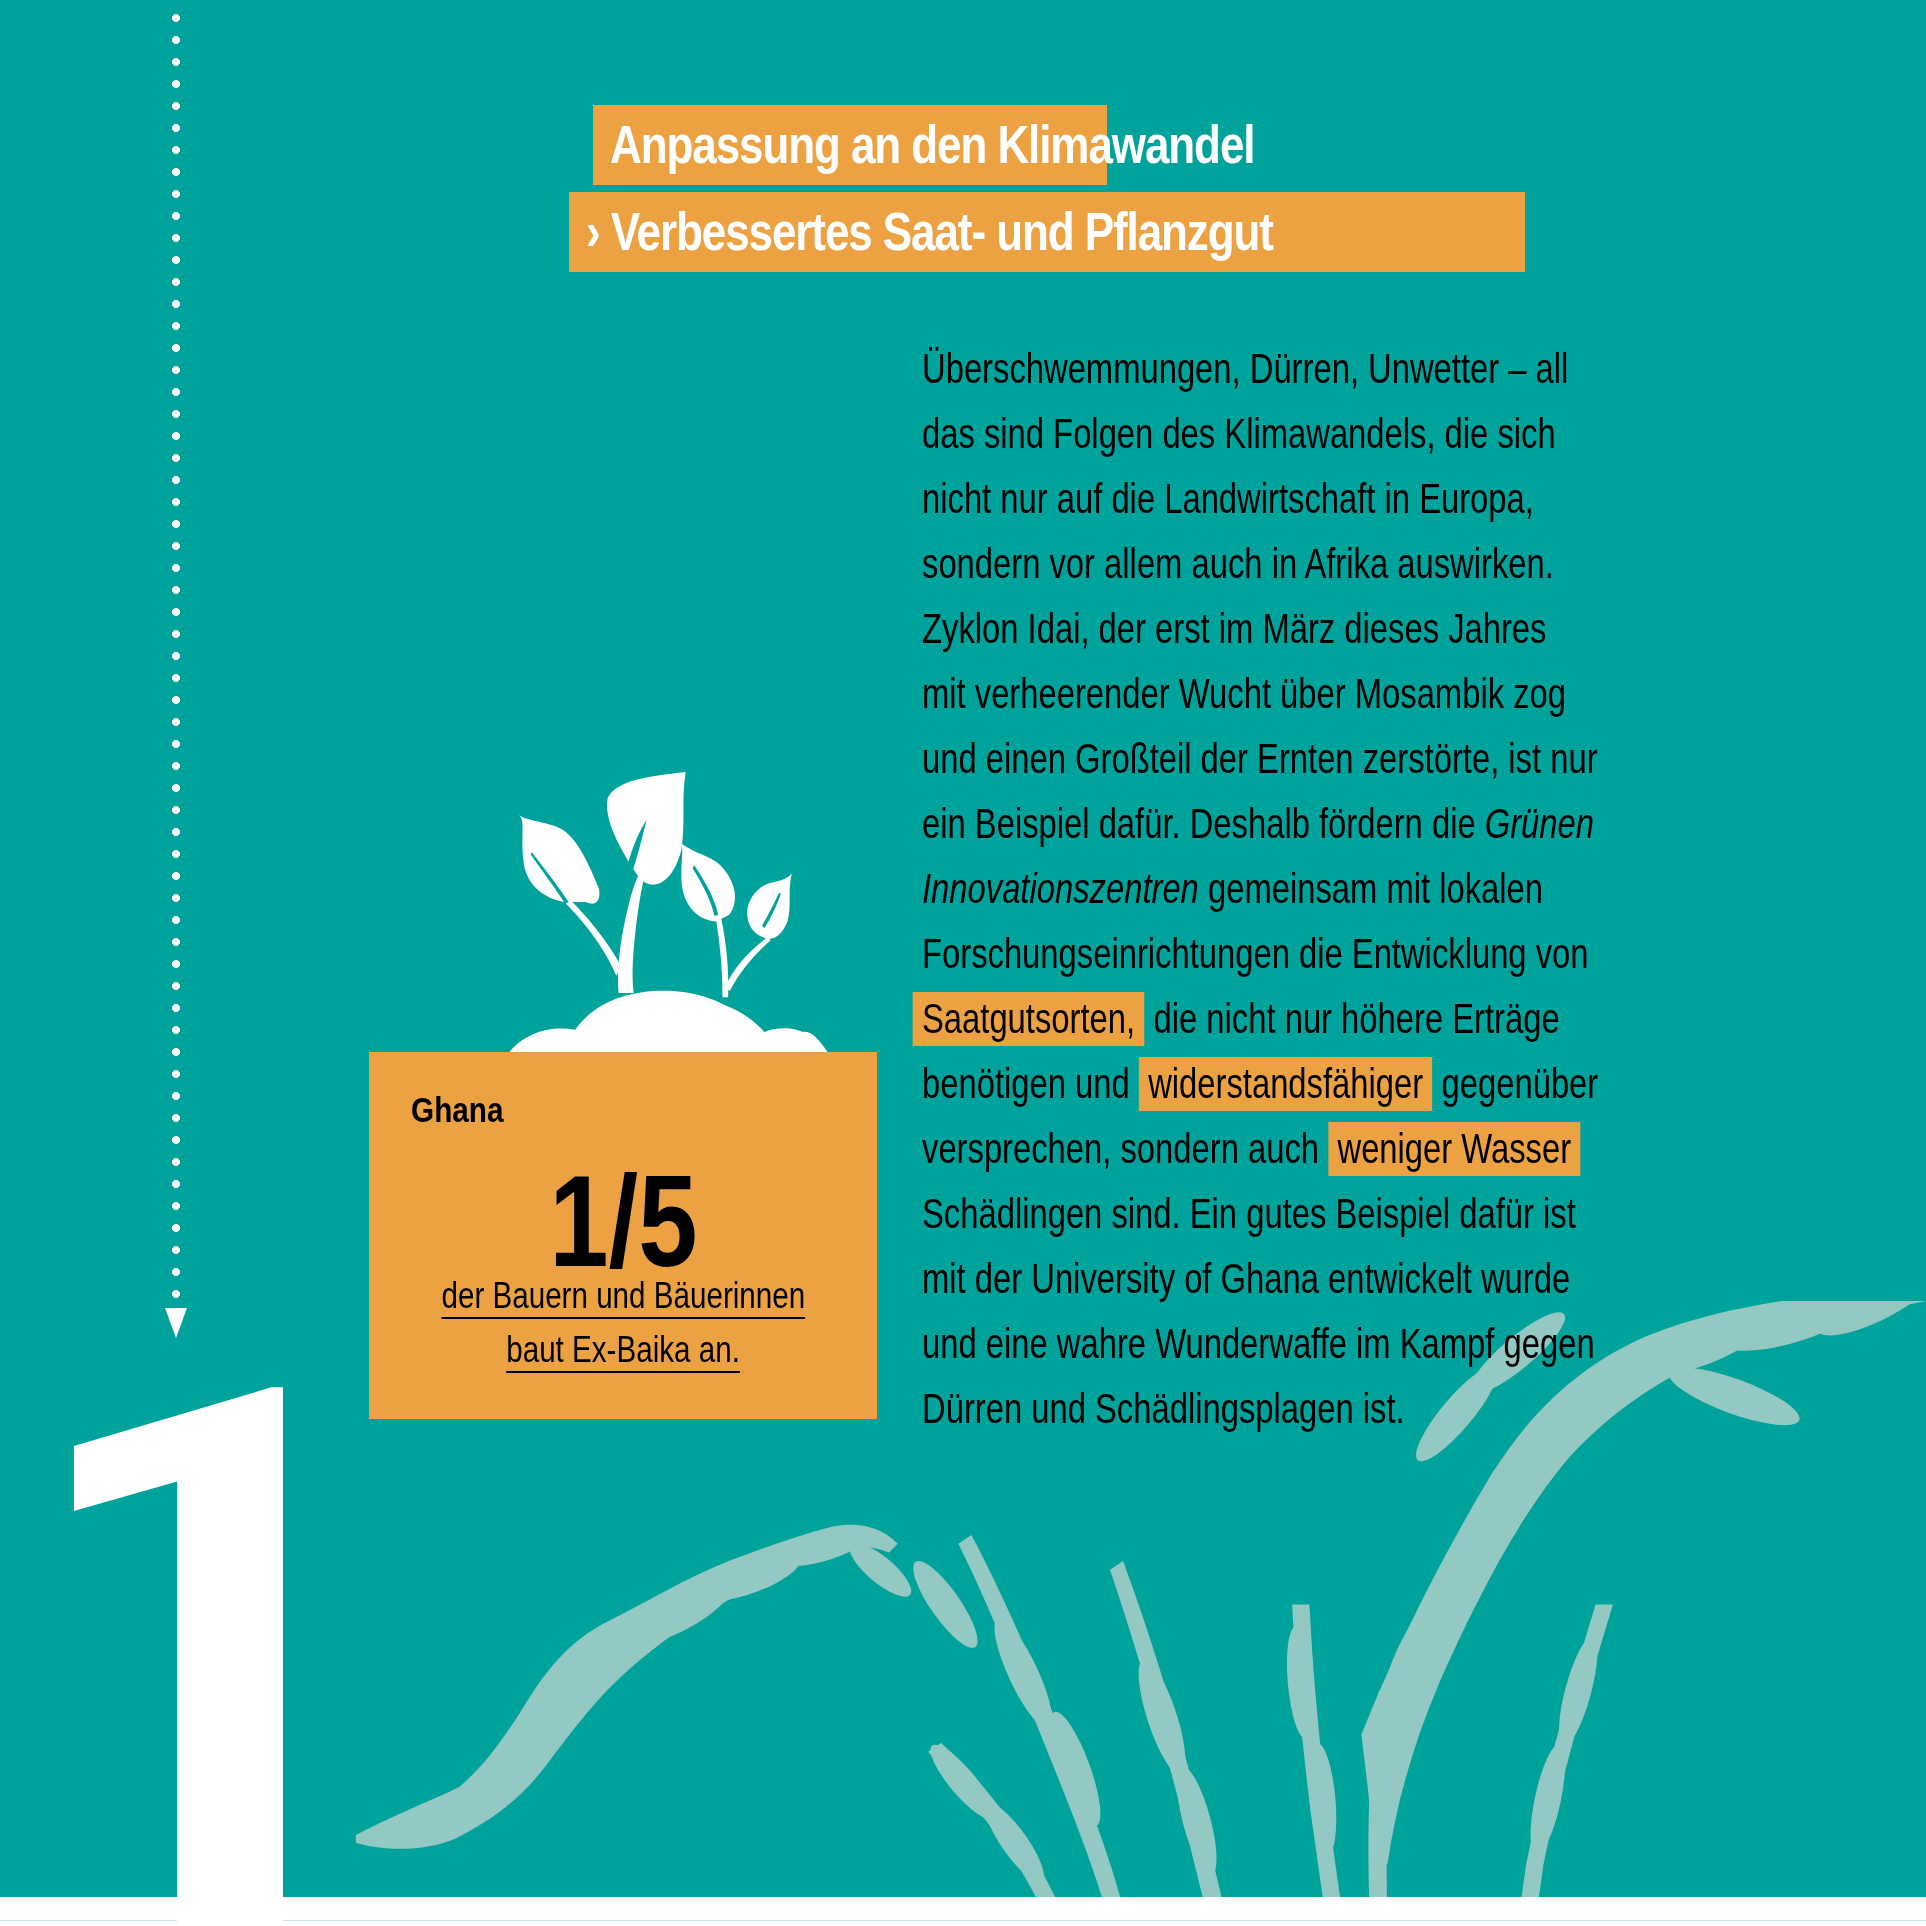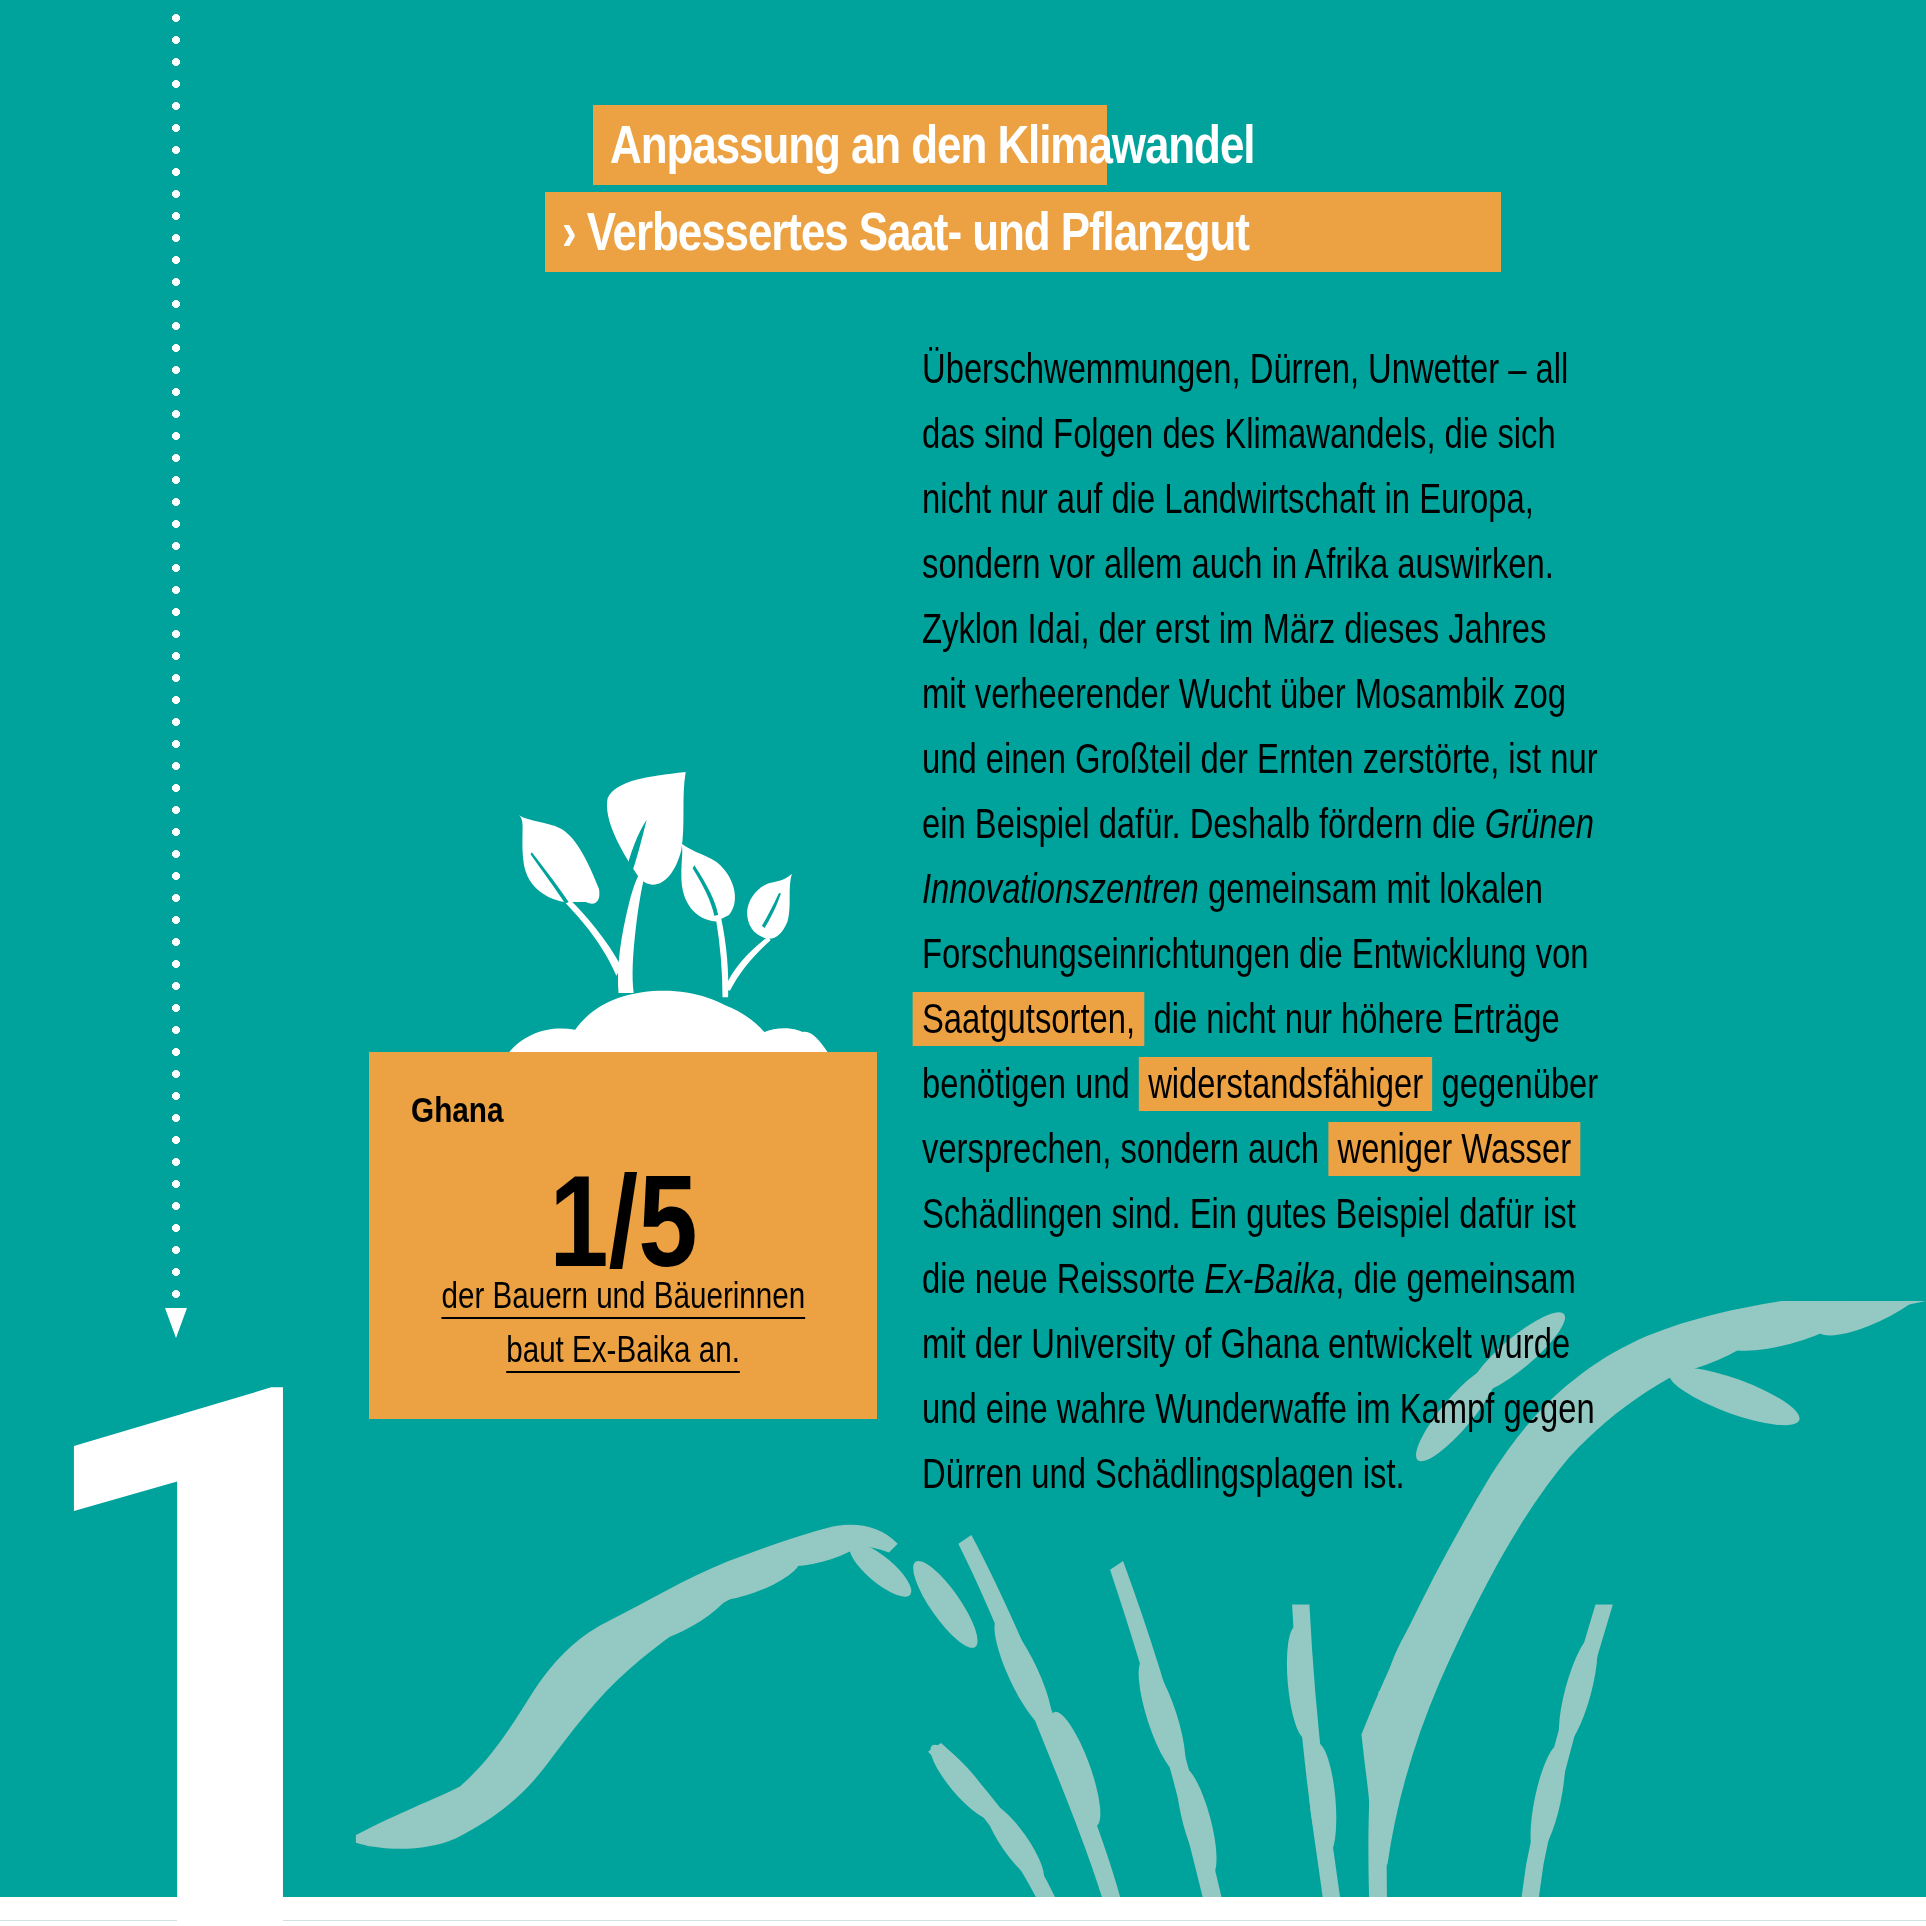--- a/index.html
+++ b/index.html
@@ -15,21 +15,21 @@
   .arrow-head { position: absolute; left: 165px; top: 1308px; width: 0; height: 0;
                 border-left: 11.3px solid transparent; border-right: 11.3px solid transparent; border-top: 30px solid #ffffff; }
 
   
   .title-block { position: absolute; left: 545px; top: 105px; }
   .title-line { position: absolute; left: 0; background: #ECA243; color: #ffffff; font-weight: bold;
                 font-size: 53px; line-height: 80px; height: 80px; padding: 0 13px 0 16.5px; white-space: nowrap;
                 font-family: "Liberation Sans Narrow", "Liberation Sans", sans-serif; letter-spacing: -1.3px;
                 transform-origin: left center; }
   .title-line.l1 { top: 0; width: 484px; transform: scaleX(1); margin-left: 48px; }
-  .title-line.l2 { top: 87px; width: 926px; }
+  .title-line.l2 { top: 87px; width: 926px; margin-left: 24px; }
   .title-line span { display: inline-block; transform-origin: left center; }
 
   
   .body-text { position: absolute; left: 922px; top: 336px; width: 880px; color: #000000;
                font-weight: normal; font-size: 42px; line-height: 65px; }
   .body-text .ln { display: block; white-space: nowrap; height: 65px; transform-origin: left center; }
   .body-text .ln > span.inner { display: inline-block; transform: scaleX(0.78); transform-origin: left center; }
   .hl { background: #ECA243; padding: 2.6px 12px 4.3px 12px; margin-left: -12px; }
   .hl.mid { margin-left: 0; }
   .it { font-style: italic; }
@@ -123,21 +123,20 @@
     <span class="ln"><span class="inner"><span>Zyklon Idai, der erst im März dieses Jahres</span></span></span>
     <span class="ln"><span class="inner"><span>mit verheerender Wucht über Mosambik zog</span></span></span>
     <span class="ln"><span class="inner"><span>und einen Großteil der Ernten zerstörte, ist nur</span></span></span>
     <span class="ln"><span class="inner"><span>ein Beispiel dafür. Deshalb fördern die </span><span class="it">Grünen</span></span></span>
     <span class="ln"><span class="inner"><span class="it">Innovationszentren</span><span> gemeinsam mit lokalen</span></span></span>
     <span class="ln"><span class="inner"><span>Forschungseinrichtungen die Entwicklung von</span></span></span>
     <span class="ln"><span class="inner"><span class="hl">Saatgutsorten,</span><span> die nicht nur höhere Erträge</span></span></span>
     <span class="ln"><span class="inner"><span>benötigen und </span><span class="hl mid">widerstandsfähiger</span><span> gegenüber</span></span></span>
     <span class="ln"><span class="inner"><span>versprechen, sondern auch </span><span class="hl mid">weniger Wasser</span></span></span>
     <span class="ln"><span class="inner"><span>Schädlingen sind. Ein gutes Beispiel dafür ist</span></span></span>
-    <span class="ln"><span class="inner"><span>die neue Reissorte </span><span class="it">Ex-Baika</span><span>, die gemeinsam</span></span></span>
     <span class="ln"><span class="inner"><span>mit der University of Ghana entwickelt wurde</span></span></span>
     <span class="ln"><span class="inner"><span>und eine wahre Wunderwaffe im Kampf gegen</span></span></span>
     <span class="ln"><span class="inner"><span>Dürren und Schädlingsplagen ist.</span></span></span>
   </div>
 
   <svg class="plant-icon" viewBox="0 0 760 660" xmlns="http://www.w3.org/2000/svg">
     <g fill="#ffffff">
 
       <path d="M20 650 C 60 600, 120 585, 175 595 C 220 530, 300 505, 380 505 C 470 505, 550 540, 600 605 C 640 585, 680 590, 700 600 C 720 595, 740 620, 760 650 Z"></path>
       <path d="M300 650 C 320 560, 380 530, 450 528 C 520 526, 580 560, 620 610 C 660 600, 700 610, 725 650 Z"></path>

